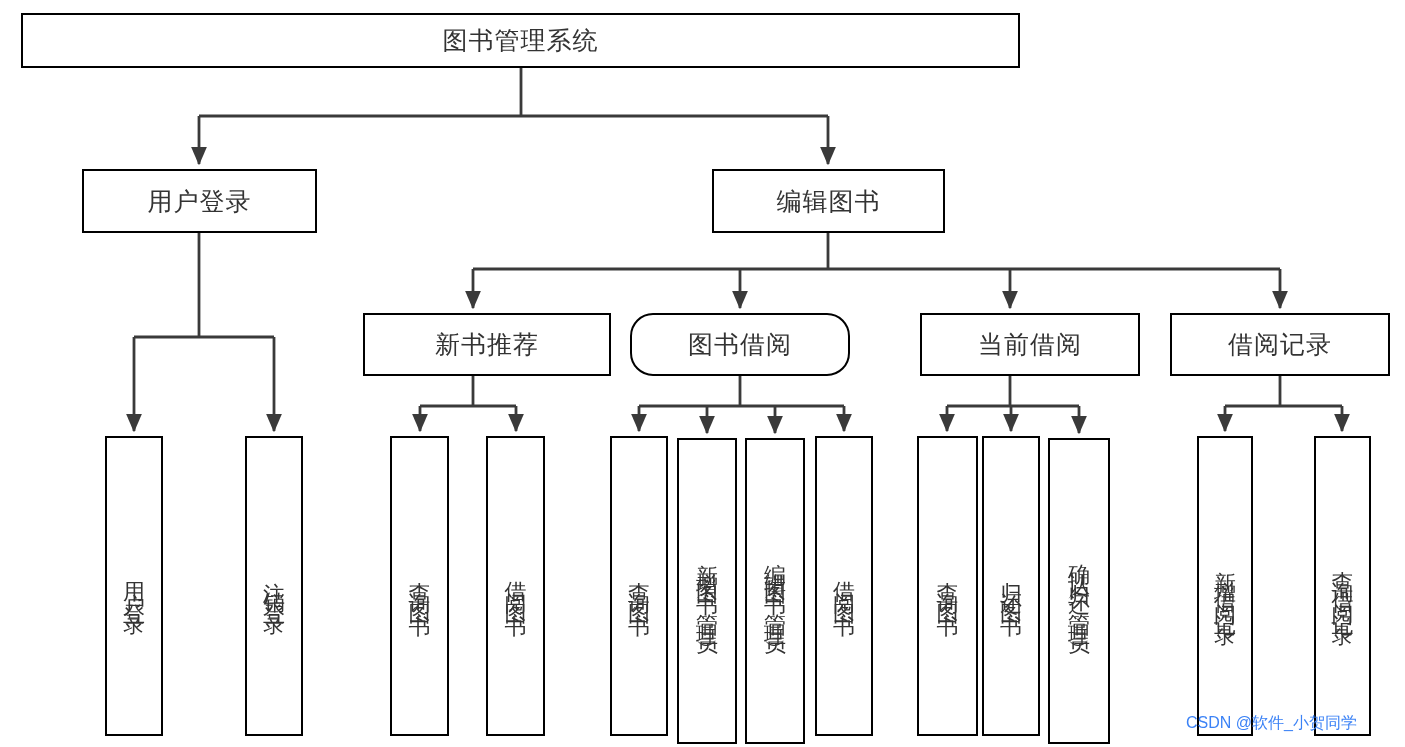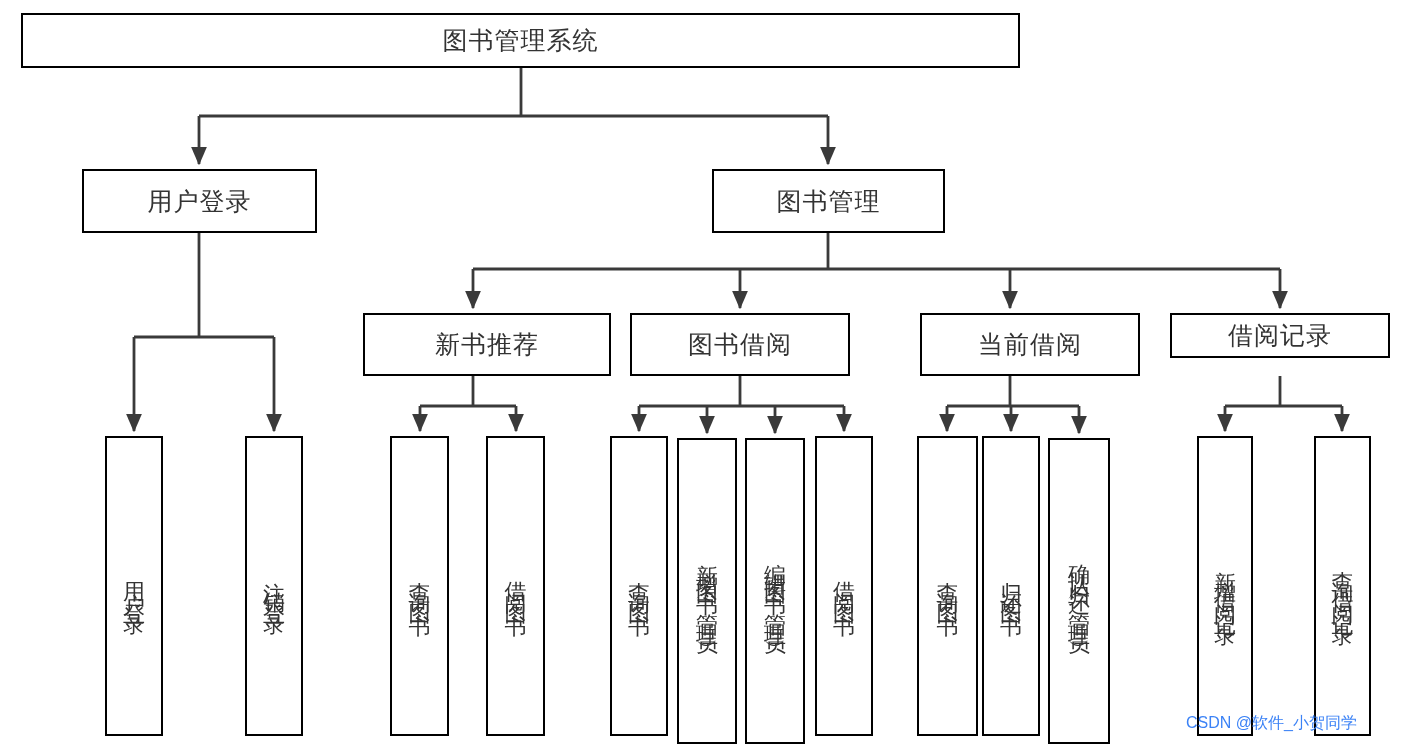--- a/index.html
+++ b/index.html
@@ -117,33 +117,33 @@
   </svg>
 
   <div class="box hbox root" style="left:21px; top:13px; width:999px; height:55px;">
     <span>图书管理系统</span>
   </div>
 
   <div class="box hbox" style="left:82px; top:169px; width:235px; height:64px;">
     <span>用户登录</span>
   </div>
   <div class="box hbox" style="left:712px; top:169px; width:233px; height:64px;">
-    <span>图书管理</span>
+    <span>编辑图书</span>
   </div>
 
   <div class="box hbox" style="left:363px; top:313px; width:248px; height:63px;">
     <span>新书推荐</span>
   </div>
-  <div class="box hbox" style="left:630px; top:313px; width:220px; height:63px;">
+  <div class="box hbox" style="left:630px; top:313px; width:220px; height:63px;border-radius:23px;">
     <span>图书借阅</span>
   </div>
   <div class="box hbox" style="left:900px; top:313px; width:220px; height:63px;margin-left:20px;">
     <span>当前借阅</span>
   </div>
-  <div class="box hbox" style="left:1170px; top:313px; width:220px; height:45px;">
+  <div class="box hbox" style="left:1170px; top:313px; width:220px; height:63px;">
     <span>借阅记录</span>
   </div>
 
   <div class="box leaf" style="left:105px; top:436px; width:58px; height:300px;">
     <span>用户登录</span>
   </div>
   <div class="box leaf" style="left:245px; top:436px; width:58px; height:300px;">
     <span>注销登录</span>
   </div>
 

